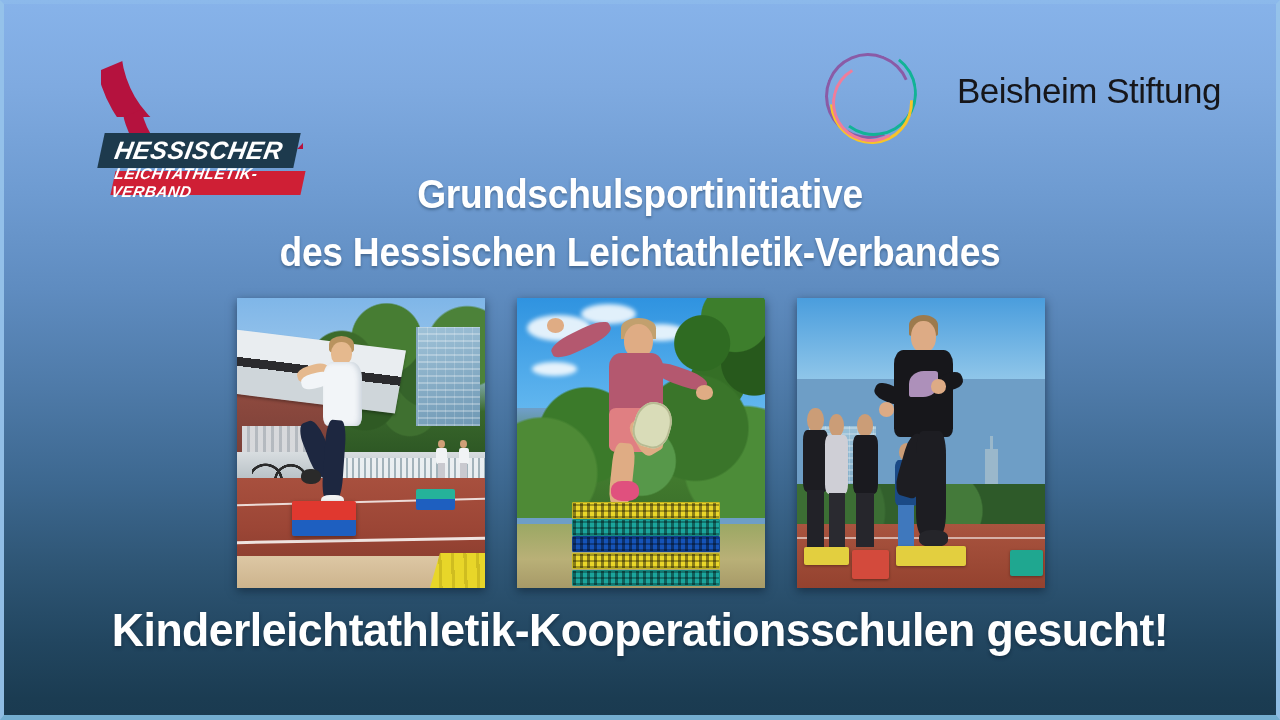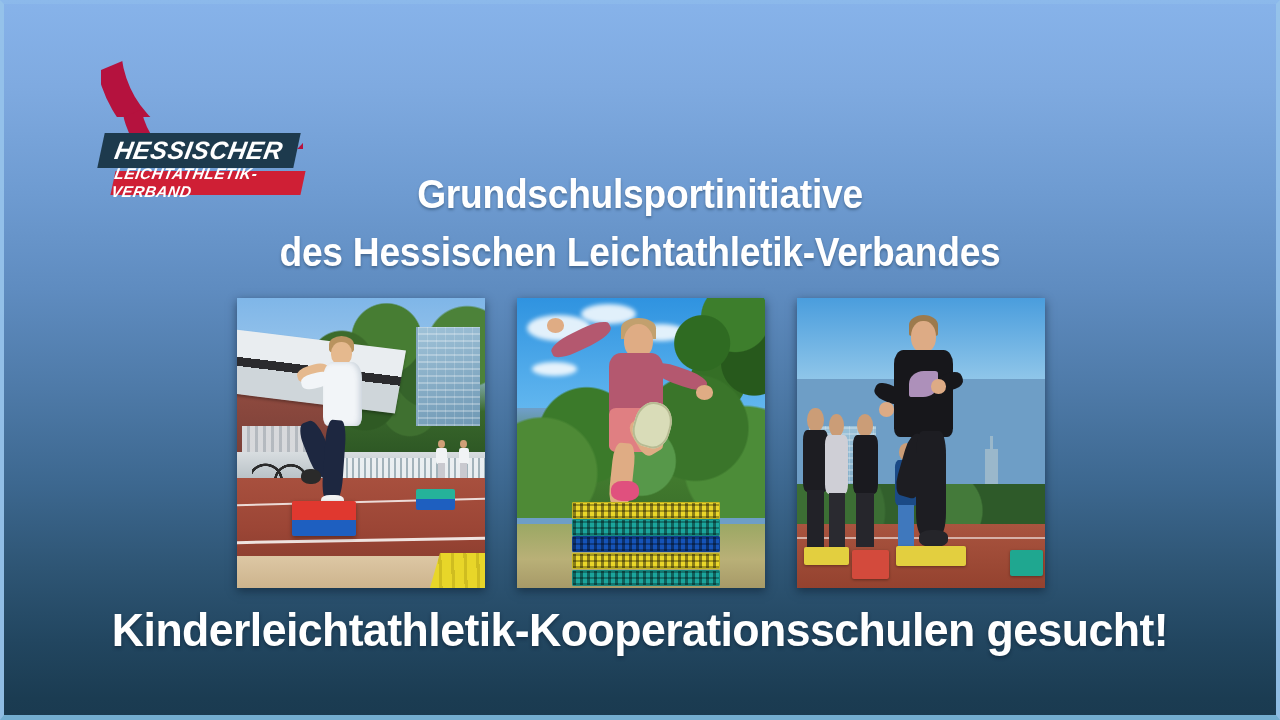--- a/index.html
+++ b/index.html
@@ -351,20 +351,29 @@
     <div class="swoosh sw-outer"></div>
     <div class="swoosh sw-inner"></div>
     <div class="hlv-bar" id="hlv-bar1">
       <span>HESSISCHER</span>
     </div>
     <div class="hlv-bar" id="hlv-bar2">
       <span>LEICHTATHLETIK-VERBAND</span>
     </div>
   </div>
 
+  <div id="beisheim">
+    <div id="ring-wrap">
+      <div class="arc arc-purple"></div>
+      <div class="arc arc-teal"></div>
+      <div class="arc arc-yellow"></div>
+      <div class="arc arc-pink"></div>
+    </div>
+    <div id="beisheim-text">Beisheim Stiftung</div>
+  </div>
 
   <div id="title">
     <div>Grundschulsportinitiative</div>
     <div>des Hessischen Leichtathletik-Verbandes</div>
   </div>
 
   <div class="photo" id="photo1">
     <div class="ph" id="p1sky"></div>
     <div class="ph" id="p1trees"></div>
     <div class="ph" id="p1bldg"></div>

